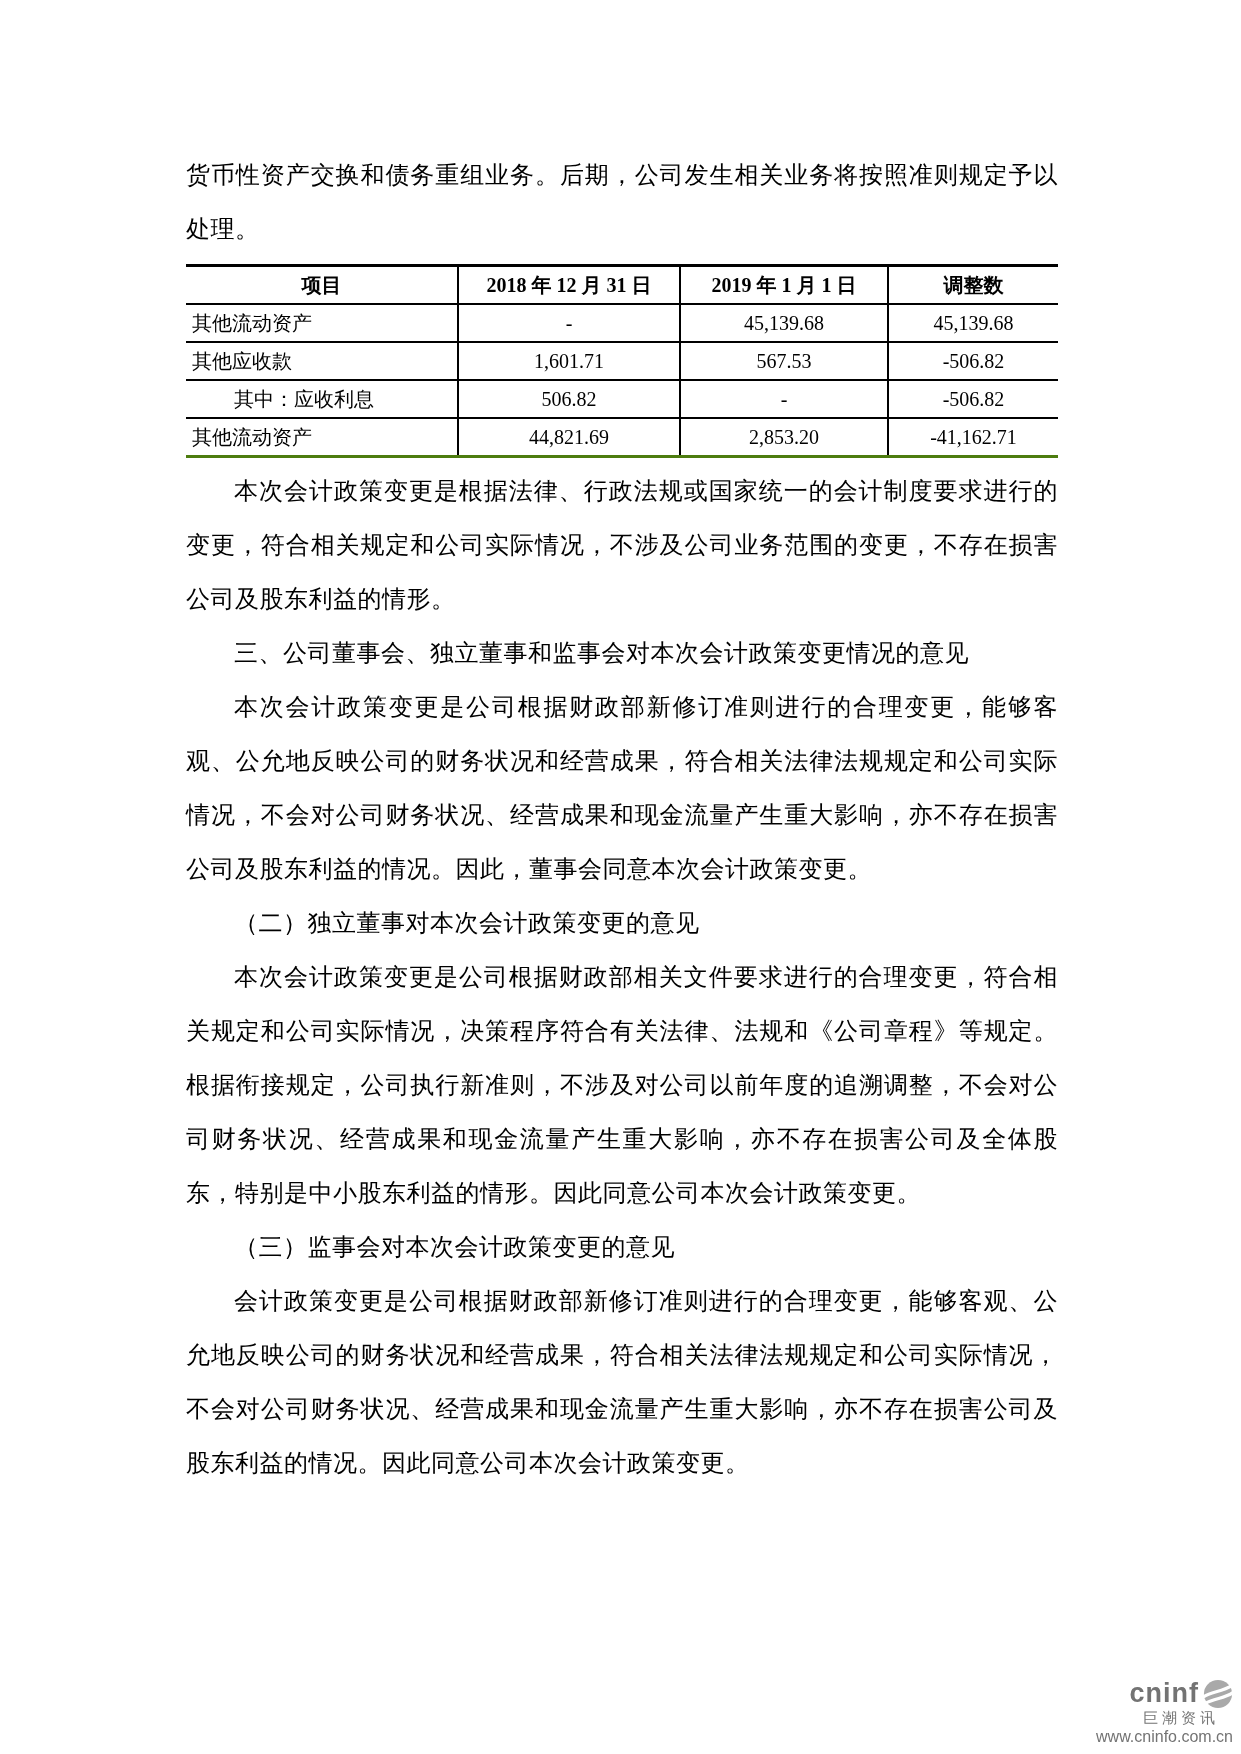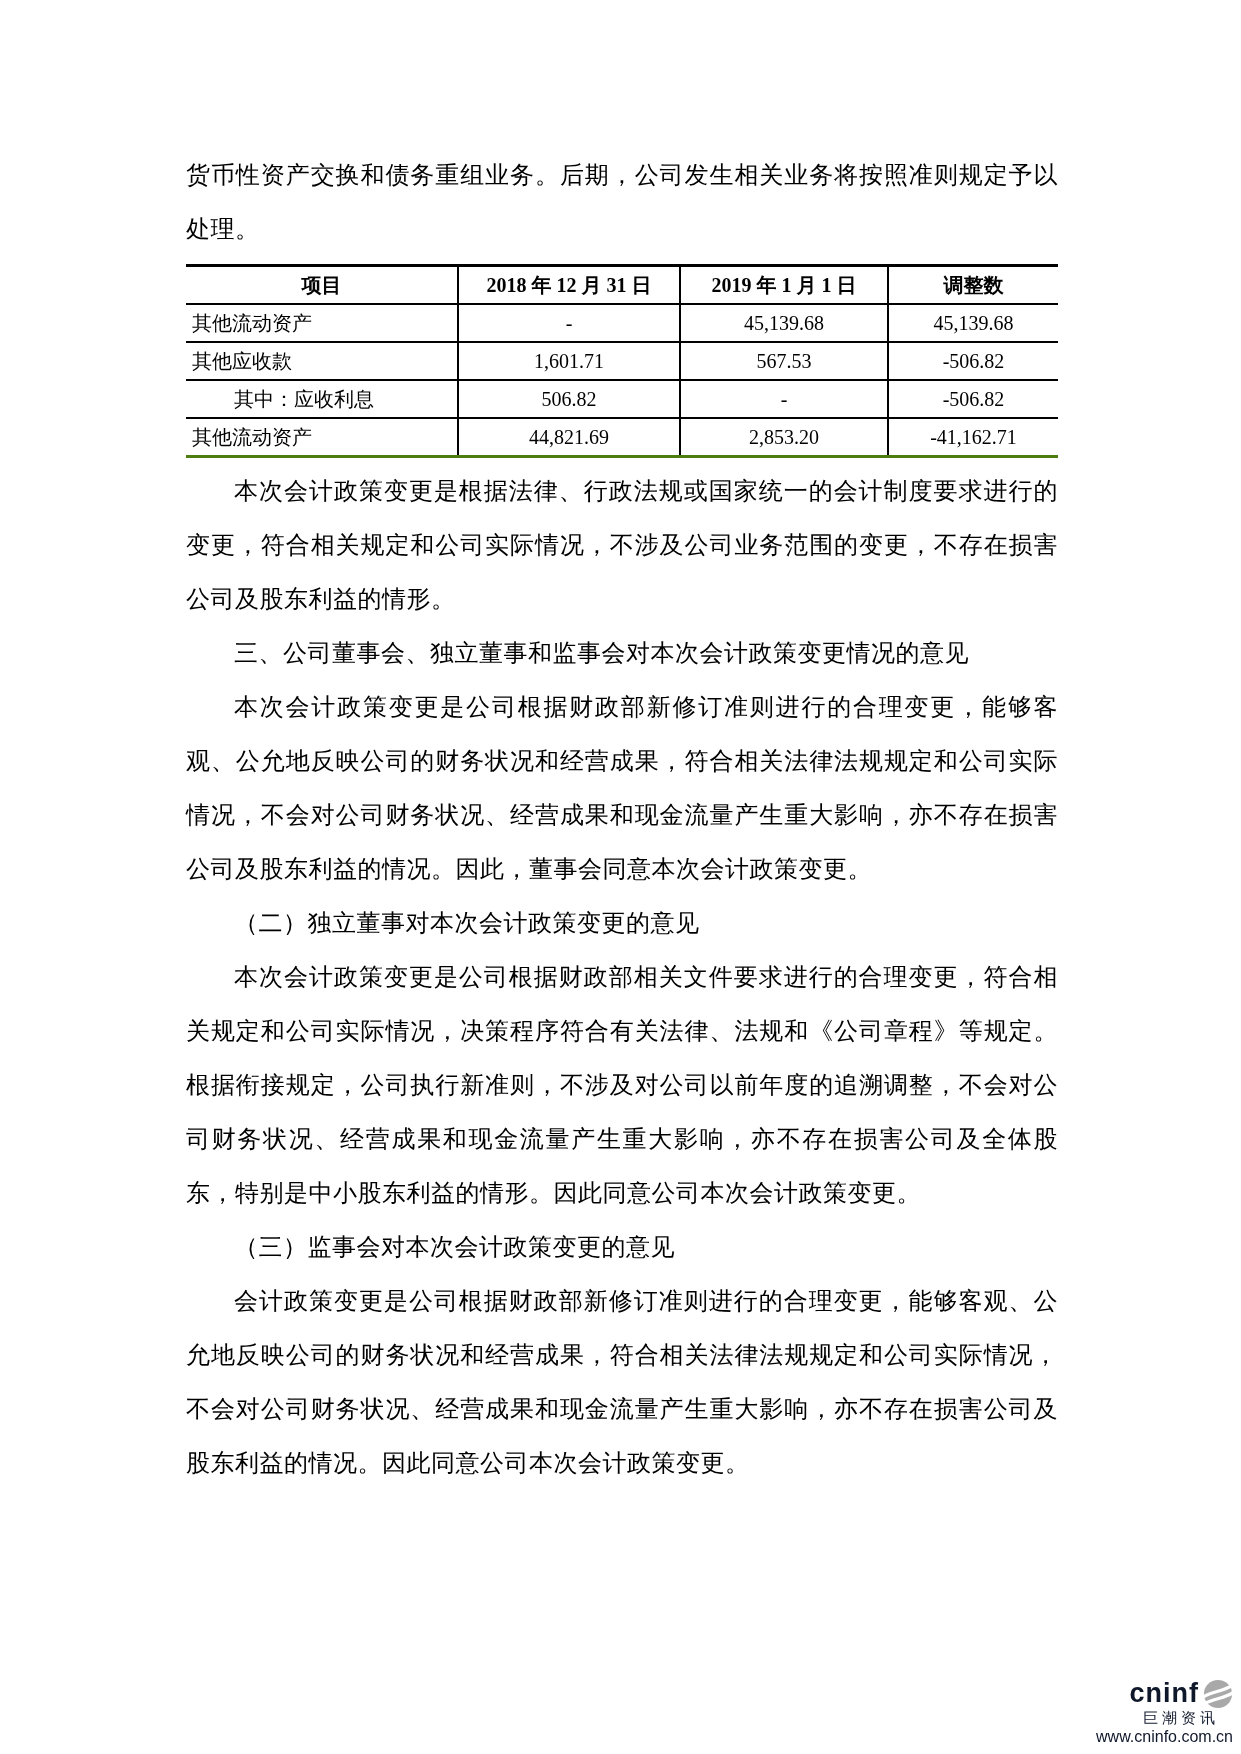--- a/index.html
+++ b/index.html
@@ -60,21 +60,21 @@
   table.chg th { font-weight: bold; }
   table.chg th:last-child, table.chg td:last-child { border-right: none; }
   table.chg tr:last-child td { border-bottom: none; }
   table.chg td.item { text-align: left; }
   table.chg td.item.indent { padding-left: 2.4em; }
   .footer {
     position: absolute;
     right: 8px;
     bottom: 8px;
     text-align: right;
-    color: #0f172a;
+    color: #737373;
     font-family: "Liberation Sans", "DejaVu Sans", sans-serif;
     line-height: 1.1;
   }
   .logo-row {
     display: flex;
     align-items: center;
     justify-content: flex-end;
     gap: 4px;
   }
   .logo-word {

